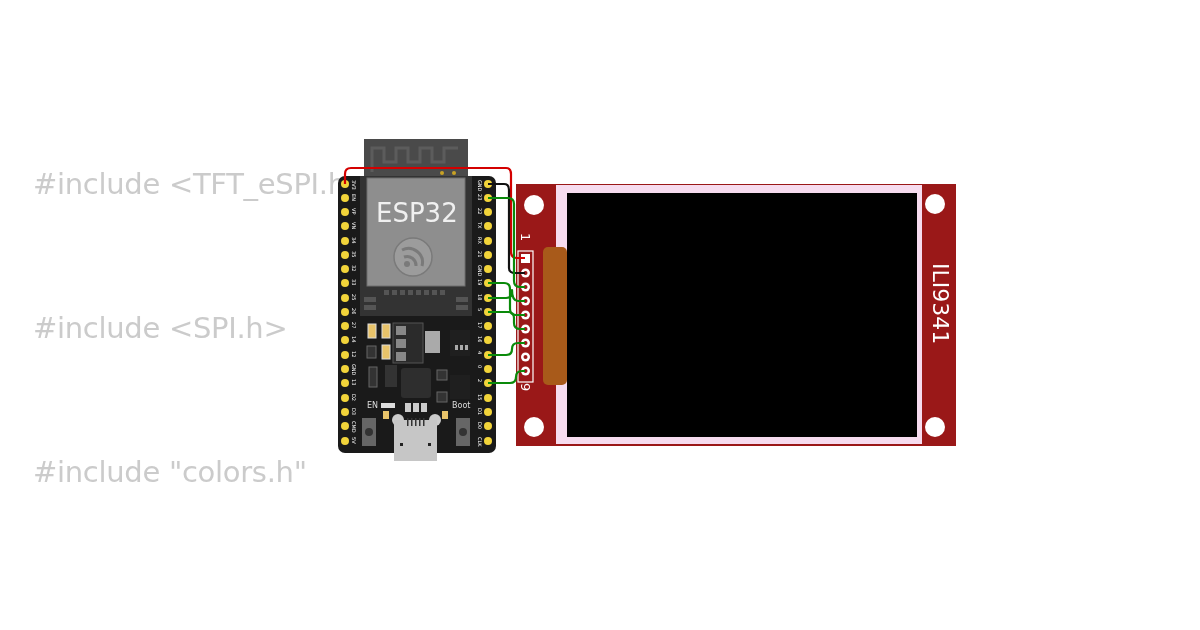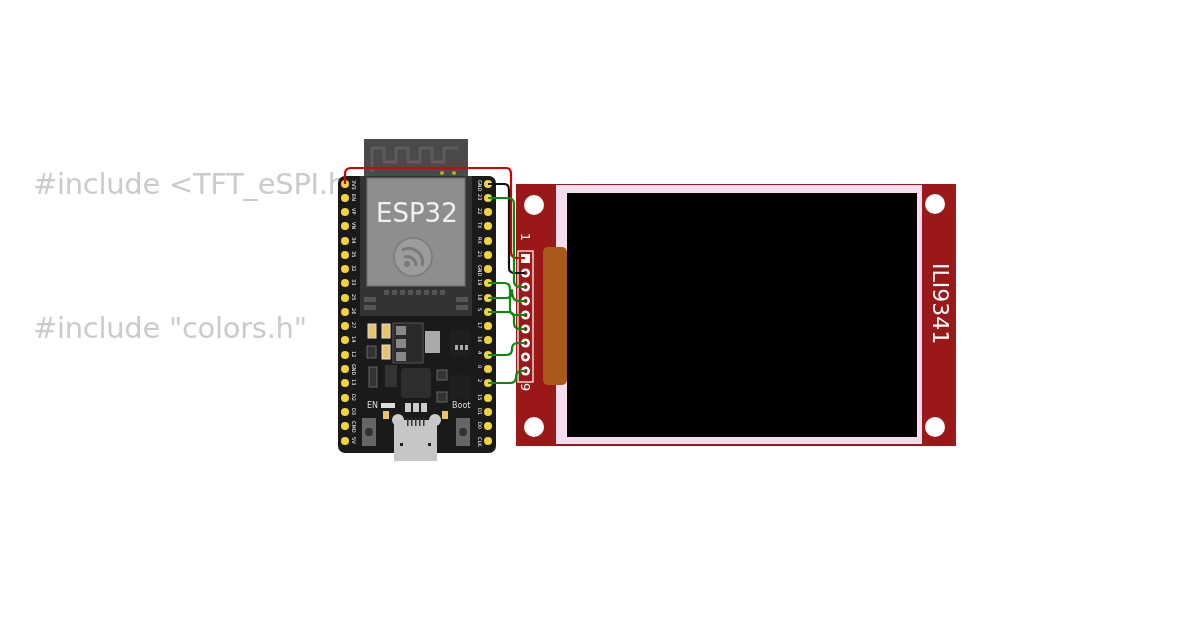--- a/index.html
+++ b/index.html
@@ -7,20 +7,21 @@
   .code { position:absolute; left:33px; top:64px; color:#cbcbcb; font-size:29px; line-height:48px; white-space:pre; letter-spacing:-0.3px; }
   .code div { height:48px; }
   .stage { position:absolute; left:0; top:0; width:1200px; height:630px; }
   .pinlbl { font-family:"DejaVu Sans", sans-serif; font-size:5px; fill:#ffffff; }
 </style>
 </head>
 <body>
 
 <div class="code">
   <div>#include &lt;TFT_eSPI.h&gt;</div>
+  <div>#include &lt;SPI.h&gt;</div>
   <div>#include "colors.h"</div>
   <div></div>
   
   
   
   
   
   
   
   

